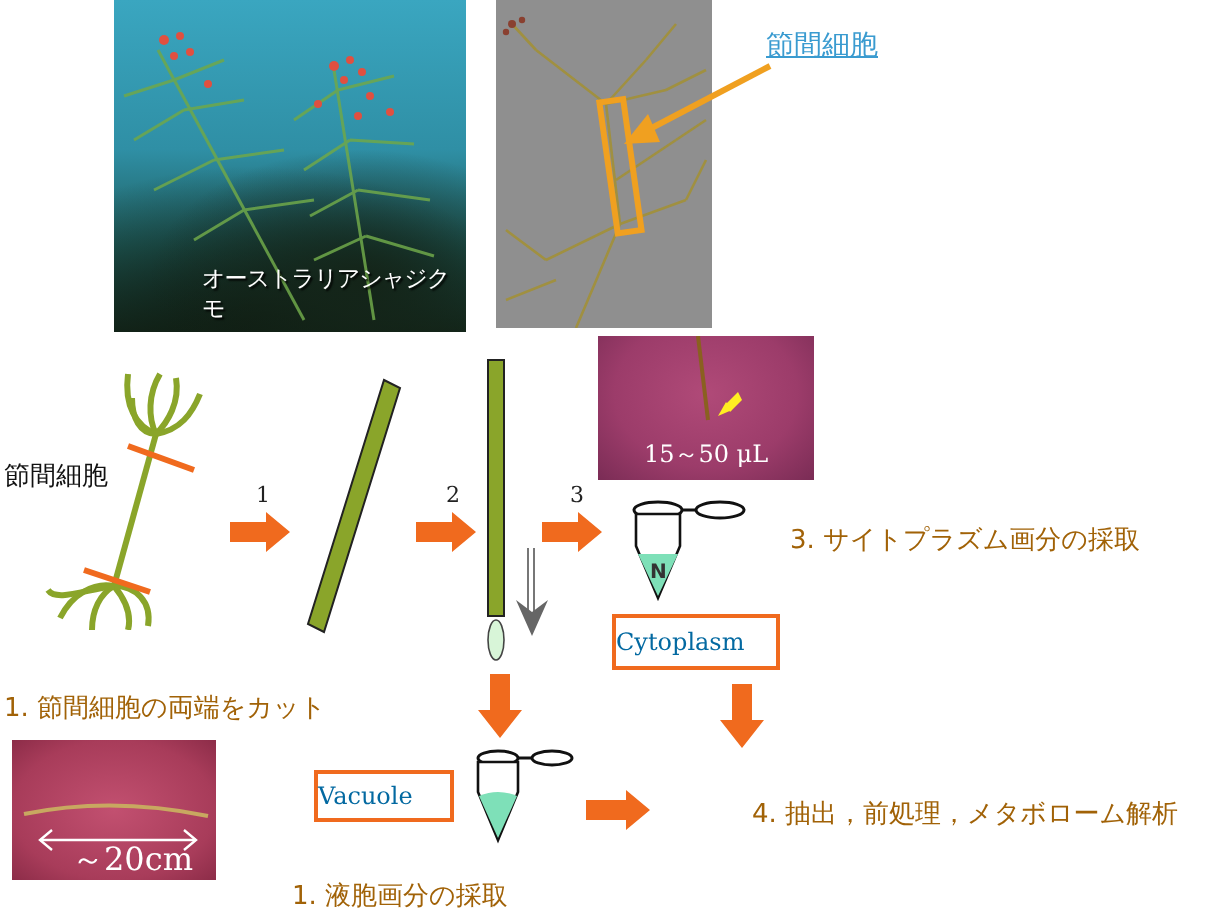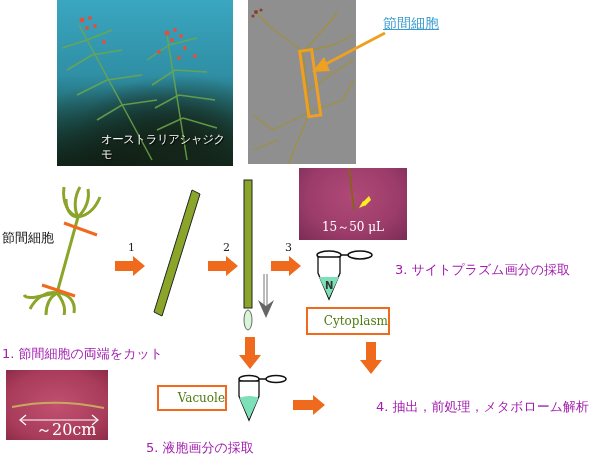--- a/index.html
+++ b/index.html
@@ -9,29 +9,29 @@
   .photo1 { left:57px; top:0; width:176px; height:166px;
     background:
       radial-gradient(ellipse 60% 40% at 70% 85%, #142418 0%, rgba(20,36,24,0) 100%),
       radial-gradient(ellipse 80% 50% at 40% 100%, #0f1d13 0%, rgba(15,29,19,0) 100%),
       linear-gradient(180deg, #3aa6c0 0%, #2f8fa5 45%, #1e5a58 75%, #14281c 100%); }
   .photo1-cap { left:8px; bottom:4px; color:#ffffff; font-family:"DejaVu Sans", sans-serif;
     font-size:11.5px; font-weight:normal; letter-spacing:-0.5px; text-shadow:1px 1px 1px #000;margin-left:36px; }
   .photo2 { left:248px; top:0; width:108px; height:164px; background:#8f8f8f; }
   .label-blue { color:#3a9bd0; font-size:14px; text-decoration:underline; line-height:22px; }
   .step-num { font-family:"DejaVu Serif", serif; font-size:11px; color:#222; }
-  .teal-text { color:#a21caf; font-size:13px; font-family:"DejaVu Sans", sans-serif; white-space:nowrap; }
+  .teal-text { color:#a16207; font-size:13px; font-family:"DejaVu Sans", sans-serif; white-space:nowrap; }
   .photo3 { left:299px; top:168px; width:108px; height:72px;
     background: radial-gradient(ellipse at 50% 40%, #b04a78 0%, #9c3c6a 60%, #7a2c55 100%); }
   .photo3-cap { left:0; width:100%; bottom:4px; text-align:center; color:#fff; font-size:12px; }
   .photo4 { left:6px; top:370px; width:102px; height:70px;
     background: radial-gradient(ellipse at 50% 50%, #c25070 0%, #a83c5a 70%, #8c2c48 100%); }
   .photo4-cap { left:30px; top:50px; color:#fff; font-size:16px; }
-  .box-label { border:2px solid #f06a1e; background:#fff; color:#4d7c0f; font-size:12px;
-    text-align:right; box-sizing:border-box; }
+  .box-label { border:2px solid #f06a1e; background:#fff; color:#0369a1; font-size:12px;
+    text-align:left; box-sizing:border-box; }
 </style>
 </head>
 <body>
 
 <div class="abs photo1">
   <svg class="abs" style="left:0;top:0" width="176" height="166">
     <g stroke="#6fa84a" stroke-width="1.5" fill="none" opacity="0.85">
       <path d="M22 25 L95 160"></path>
       <path d="M110 35 L130 160"></path>
       <path d="M30 40 L5 48 M30 40 L55 30 M35 55 L10 70 M35 55 L65 50 M50 80 L20 95 M50 80 L85 75 M65 105 L40 120 M65 105 L100 100"></path>
@@ -182,13 +182,13 @@
   <path d="M1 7 L21 7 L21 22 L11 46 L1 22 Z" fill="#fff" stroke="#111" stroke-width="1.3"></path>
   <path d="M1.5 24 Q11 20 20.5 24 L11 45 Z" fill="#7ee0b8"></path>
 </svg>
 
 <svg class="abs" style="left:293px;top:395px" width="34" height="20">
     <polygon points="0,5 20,5 20,0 32,10 20,20 20,15 0,15" fill="#f06a1e"></polygon>
   </svg>
 
 <span class="abs teal-text" style="left:376px;top:398px;">4. 抽出，前処理，メタボローム解析</span>
 
-<span class="abs teal-text" style="left:146px;top:439px;">5. 液胞画分の採取</span>
+<span class="abs teal-text" style="left:146px;top:439px;">1. 液胞画分の採取</span>
 
 </body></html>

